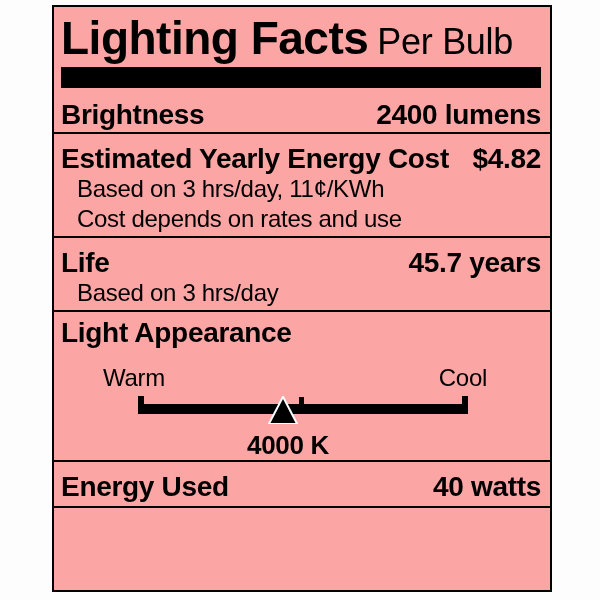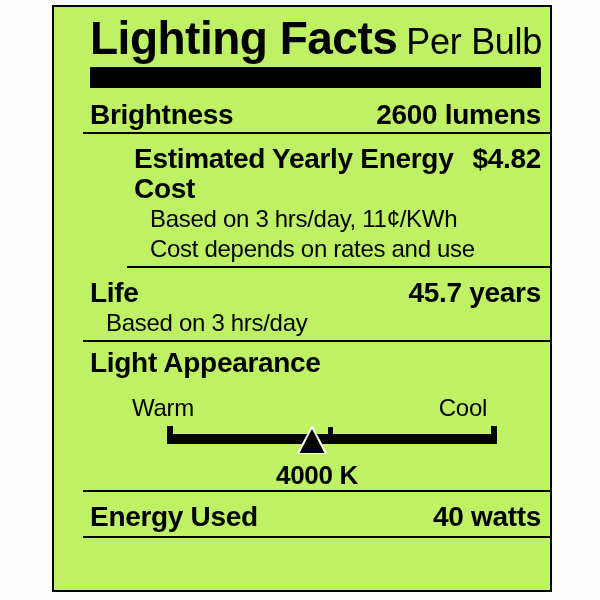--- a/index.html
+++ b/index.html
@@ -9,22 +9,21 @@
     background:#fdfdfe;
     font-family:"Liberation Sans","DejaVu Sans",sans-serif;
     color:#000;
     overflow:hidden;
   }
   .facts-label{
     position:absolute;left:52px;top:5px;
     width:500px;height:587px;
     box-sizing:border-box;
     border:2px solid #000;
-    background:#bef264;
-    padding-left:29px;
+    background:#fca5a5;
   }
   .lf-header{
     box-sizing:border-box;
     height:60px;
     padding:8px 9px 0 7px;
     display:flex;align-items:baseline;
     white-space:nowrap;
   }
   .lf-title{
     font-size:46px;font-weight:bold;line-height:46px;letter-spacing:-0.5px;
@@ -36,21 +35,21 @@
     height:21px;background:#000;margin:0 9px 0 7px;
   }
   .lf-row{
     padding:0 9px 0 7px;
     border-bottom:2px solid #000;
     letter-spacing:-0.3px;
   }
   .lf-flex{display:flex;justify-content:space-between;align-items:baseline;}
   .b{font-weight:bold;font-size:28px;line-height:30px;}
   .row-brightness{padding-top:12px;padding-bottom:2px;}
-  .row-energy-cost{padding-top:10px;padding-bottom:2px;margin-left:44px;}
+  .row-energy-cost{padding-top:10px;padding-bottom:2px;}
   .row-life{padding-top:10px;padding-bottom:2px;}
   .note{
     font-size:24px;line-height:30px;padding-left:16px;
   }
   .row-appearance{padding-top:6px;padding-bottom:0;}
   .la-heading{font-size:28px;line-height:30px;font-weight:bold;}
   .scale-labels{
     position:relative;height:28px;margin-top:16px;
     font-size:24px;line-height:28px;
   }
@@ -75,21 +74,21 @@
 
     <header class="lf-header">
       <span class="lf-title">Lighting Facts</span>
       <span class="lf-subtitle">Per Bulb</span>
     </header>
 
     <div class="lf-bar"></div>
 
     <section class="lf-row lf-flex row-brightness">
       <span class="b">Brightness</span>
-      <span class="b">2600 lumens</span>
+      <span class="b">2400 lumens</span>
     </section>
 
     <section class="lf-row row-energy-cost">
       <div class="lf-flex">
         <span class="b">Estimated Yearly Energy Cost</span>
         <span class="b">$4.82</span>
       </div>
       <div class="note">Based on 3 hrs/day, 11¢/KWh</div>
       <div class="note">Cost depends on rates and use</div>
     </section>

